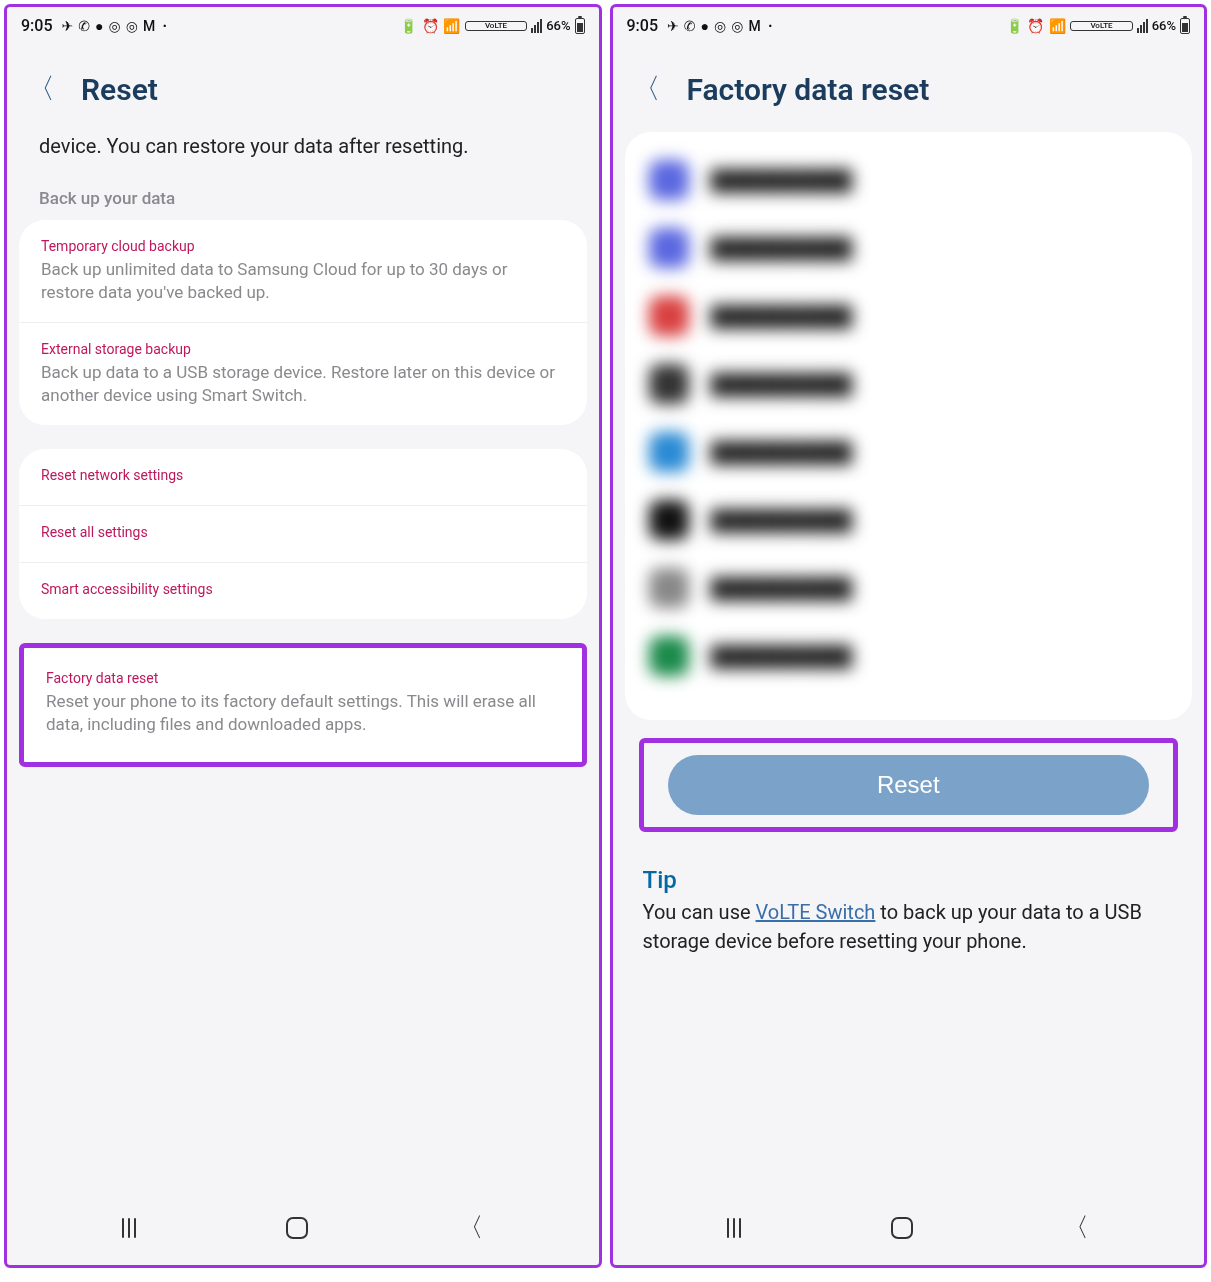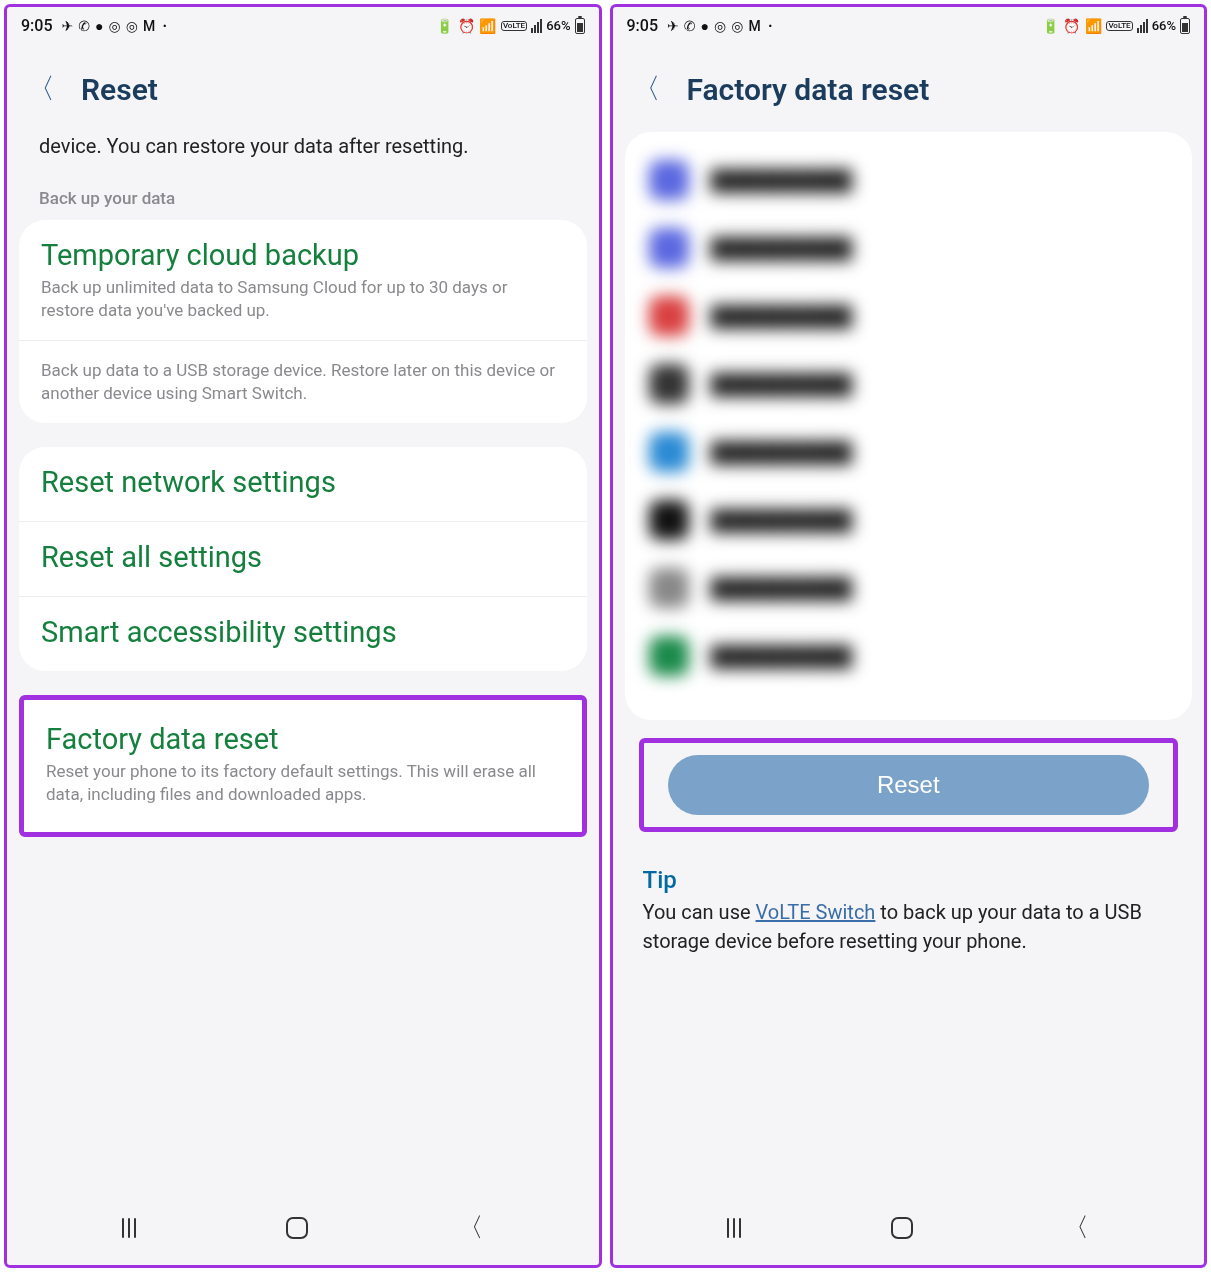--- a/index.html
+++ b/index.html
@@ -74,22 +74,22 @@
     border-radius: 26px;
     margin: 0 6px 24px;
     overflow: hidden;
   }
   .list-item {
     padding: 18px 22px;
     cursor: pointer;
   }
   .list-item + .list-item { border-top: 1px solid #eee; }
   .item-title {
-    font-size: 29px;
-    color: #15803d;
+    font-size: 14px;
+    color: #be185d;
     font-weight: 400;
     margin-bottom: 4px;
   }
   .item-desc {
     font-size: 17px;
     color: #8a8a8e;
     line-height: 1.35;
   }
   .highlight-box {
     border: 5px solid #a030e0;
@@ -172,21 +172,21 @@
   }
   .tip-link {
     color: #3a6ea8;
     text-decoration: underline;
     cursor: pointer;
   }
   .volte-box {
     border: 1px solid #333;
     border-radius: 3px;
     font-size: 8px;
-    padding: 0 1px;
+    padding: 0 19px;
     line-height: 1;
   }
   .signal { display:inline-flex; align-items:flex-end; gap:1px; }
   .signal span { width:2px; background:#333; }
   .signal span:nth-child(1){height:5px}
   .signal span:nth-child(2){height:8px}
   .signal span:nth-child(3){height:11px}
   .signal span:nth-child(4){height:14px}
   .batt { width:10px; height:16px; border:1px solid #333; border-radius:2px; position:relative; }
   .batt::before { content:''; position:absolute; top:-3px; left:2px; width:4px; height:2px; background:#333; border-radius:1px;}
@@ -231,20 +231,21 @@
   <div class="screen-body">
     <div class="intro-text">device. You can restore your data after resetting.</div>
     <div class="section-label">Back up your data</div>
 
     <div class="card">
       <div class="list-item">
         <div class="item-title">Temporary cloud backup</div>
         <div class="item-desc">Back up unlimited data to Samsung Cloud for up to 30 days or restore data you've backed up.</div>
       </div>
       <div class="list-item">
+        <div class="item-title">External storage backup</div>
         <div class="item-desc">Back up data to a USB storage device. Restore later on this device or another device using Smart Switch.</div>
       </div>
     </div>
 
     <div class="card">
       <div class="list-item">
         <div class="item-title">Reset network settings</div>
       </div>
       <div class="list-item">
         <div class="item-title">Reset all settings</div>

